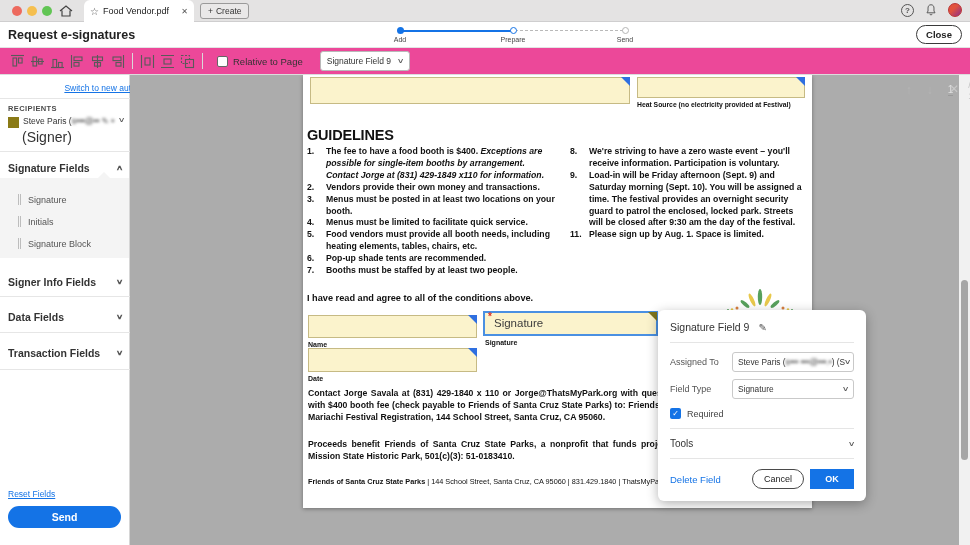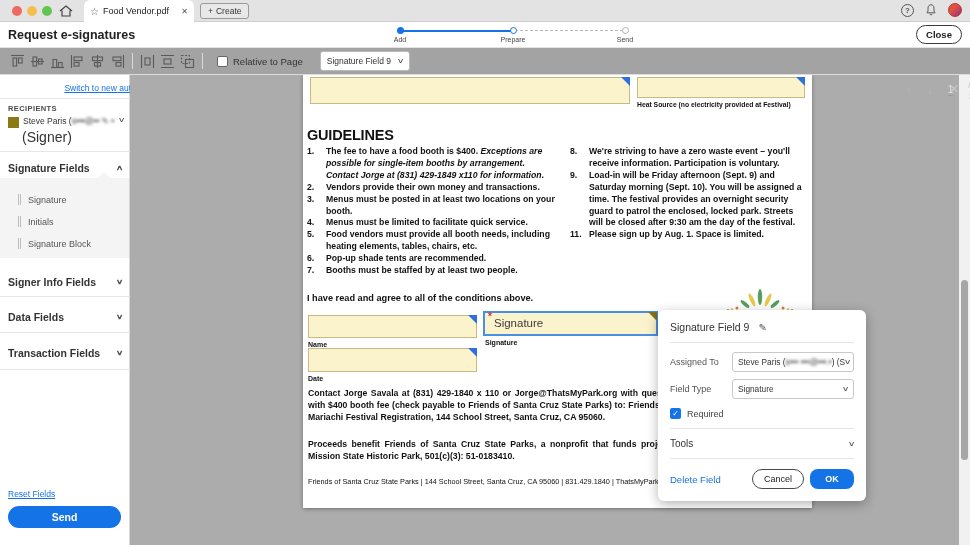--- a/index.html
+++ b/index.html
@@ -30,21 +30,21 @@
   .step-line-dashed { position:absolute; left:515px; top:8px; width:108px; border-top:1.5px dashed #b9b9b9; }
   .step-dot { position:absolute; top:5px; width:7px; height:7px; border-radius:50%; }
   .dot-done { left:397px; background:#1473e6; }
   .dot-current { left:510px; background:#fff; border:1.6px solid #1473e6; }
   .dot-next { left:622px; background:#fff; border:1.6px solid #b5b5b5; }
   .step-label { position:absolute; top:14px; font-size:7px; color:#444; width:40px; text-align:center; }
   .lbl-add{left:380px}.lbl-prepare{left:493px}.lbl-send{left:605px}
   .close-btn { position:absolute; right:8px; top:3px; width:46px; height:19px; border:1.4px solid #3a3a3a; border-radius:10px; background:#fff; font-size:9.5px; font-weight:600; color:#222; display:flex; align-items:center; justify-content:center; }
 
   
-  .toolbar { position:absolute; left:0; top:48px; width:970px; height:27px; background:#a3a3a3; border-bottom:1px solid #dcdcdc; display:flex; align-items:center; padding-left:9px; gap:3px; }
+  .toolbar { position:absolute; left:0; top:48px; width:970px; height:27px; background:#ec4899; border-bottom:1px solid #dcdcdc; display:flex; align-items:center; padding-left:9px; gap:3px; }
   .tool-icon { width:17px; height:17px; display:flex; align-items:center; justify-content:center; }
   .tool-icon svg { stroke:#5a5a5a; fill:none; stroke-width:1.1; }
   .tb-sep { width:1px; height:16px; background:#d9d9d9; margin:0 3px; }
   .rel-check { display:flex; align-items:center; gap:5px; margin-left:8px; }
   .rel-box { width:11px; height:11px; border:1.2px solid #666; border-radius:2px; background:#fff; }
   .rel-label { font-size:9.5px; color:#333; }
   .field-select { margin-left:14px; width:90px; height:20px; border:1px solid #b9b9b9; border-radius:3px; display:flex; align-items:center; padding:0 6px; font-size:8.5px; color:#333; background:#fff; }
   .field-select .chev { margin-left:auto; }
   .chev { font-size:7px; color:#555; transform:scaleX(1.5); }
 
@@ -88,21 +88,21 @@
   .li .t { flex:1; }
   .li .t i { font-weight:700; }
   .agree { position:absolute; left:4px; top:218px; font-size:9.2px; font-weight:800; }
   .fld-label { position:absolute; font-size:7px; font-weight:700; }
   .sig-field { position:absolute; left:180px; top:236px; width:175px; height:25px; background:#fbf3cc; border:2px solid #4a90e2; }
   .sig-field .ast { position:absolute; left:3px; top:-2px; color:#d93025; font-size:10px; font-weight:700; }
   .sig-field .txt { position:absolute; left:9px; top:4px; font-size:11.5px; color:#3c3c3c; }
   .para { position:absolute; left:5px; width:495px; font-size:8.7px; line-height:11.8px; text-align:justify; font-weight:700; }
   .para b { font-weight:800; }
   .doc-footer { position:absolute; left:5px; top:402px; width:498px; font-size:7.3px; display:flex; align-items:center; white-space:nowrap; }
-  .doc-footer b { font-weight:400; }
+  .doc-footer b { font-weight:700; }
   .social { display:flex; gap:2px; margin-left:5px; }
   .s-ic { width:8px; height:8px; background:#1a1a1a; color:#fff; font-size:5.5px; display:flex; align-items:center; justify-content:center; border-radius:1px; }
   .burst { position:absolute; left:418px; top:212px; }
 
   
   .popup { position:absolute; left:528px; top:235px; width:208px; background:#fff; border-radius:6px; box-shadow:0 3px 12px rgba(0,0,0,.3); padding:11px 12px 12px; z-index:5; }
   .popup-title-row { display:flex; align-items:center; gap:9px; font-size:10.5px; color:#333; }
   .edit-icon { font-size:10px; color:#555; }
   .p-hr { border-top:1px solid #e5e5e5; margin:9px 0; }
   .p-row { display:flex; align-items:center; margin:7px 0; }
@@ -110,21 +110,21 @@
   .p-select { flex:1; height:20px; border:1px solid #c9c9c9; border-radius:3px; display:flex; align-items:center; padding:0 5px; font-size:8.3px; color:#333; overflow:hidden; white-space:nowrap; background:#fff; }
   .p-select .chev { margin-left:auto; flex:none; }
   .req-row { display:flex; align-items:center; gap:6px; margin:9px 0 2px; }
   .req-box { width:11px; height:11px; background:#1473e6; border-radius:2px; color:#fff; font-size:8px; display:flex; align-items:center; justify-content:center; }
   .req-label { font-size:9px; color:#444; }
   .tools-row { display:flex; align-items:center; font-size:10px; color:#333; }
   .tools-row .chev { margin-left:auto; }
   .popup-footer { display:flex; align-items:center; margin-top:10px; }
   .delete-link { font-size:9.5px; color:#1473e6; }
   .cancel-btn { margin-left:auto; width:52px; height:20px; border:1.3px solid #4a4a4a; border-radius:10px; background:#fff; font-size:9px; color:#222; display:flex; align-items:center; justify-content:center; }
-  .ok-btn { margin-left:6px; width:44px; height:20px; border-radius:8px; background:#1473e6; color:#fff; font-size:9px; font-weight:700; display:flex; align-items:center; justify-content:center; }
+  .ok-btn { margin-left:6px; width:44px; height:20px; border-radius:0; background:#1473e6; color:#fff; font-size:9px; font-weight:700; display:flex; align-items:center; justify-content:center; }
 
   
   .bottom-bar { position:relative; height:29px; background:#323232; flex:none; }
   .bb-center { position:absolute; left:0; right:0; top:0; height:29px; display:flex; align-items:center; justify-content:center; gap:15px; }
   .bb-arrow { color:#b5b5b5; font-size:12px; }
   .page-input { width:20px; text-align:center; font-size:10px; color:#e0e0e0; border-bottom:1px solid #9a9a9a; }
   .page-total { font-size:9.5px; color:#c6c6c6; }
   .bb-sep { width:1px; height:14px; background:#5c5c5c; }
   .zoom-btn { width:14px; height:14px; border:1.2px solid #bdbdbd; border-radius:50%; color:#bdbdbd; font-size:10px; line-height:11px; text-align:center; }
   .bb-close { position:absolute; right:11px; top:7px; color:#c9c9c9; font-size:12px; }

